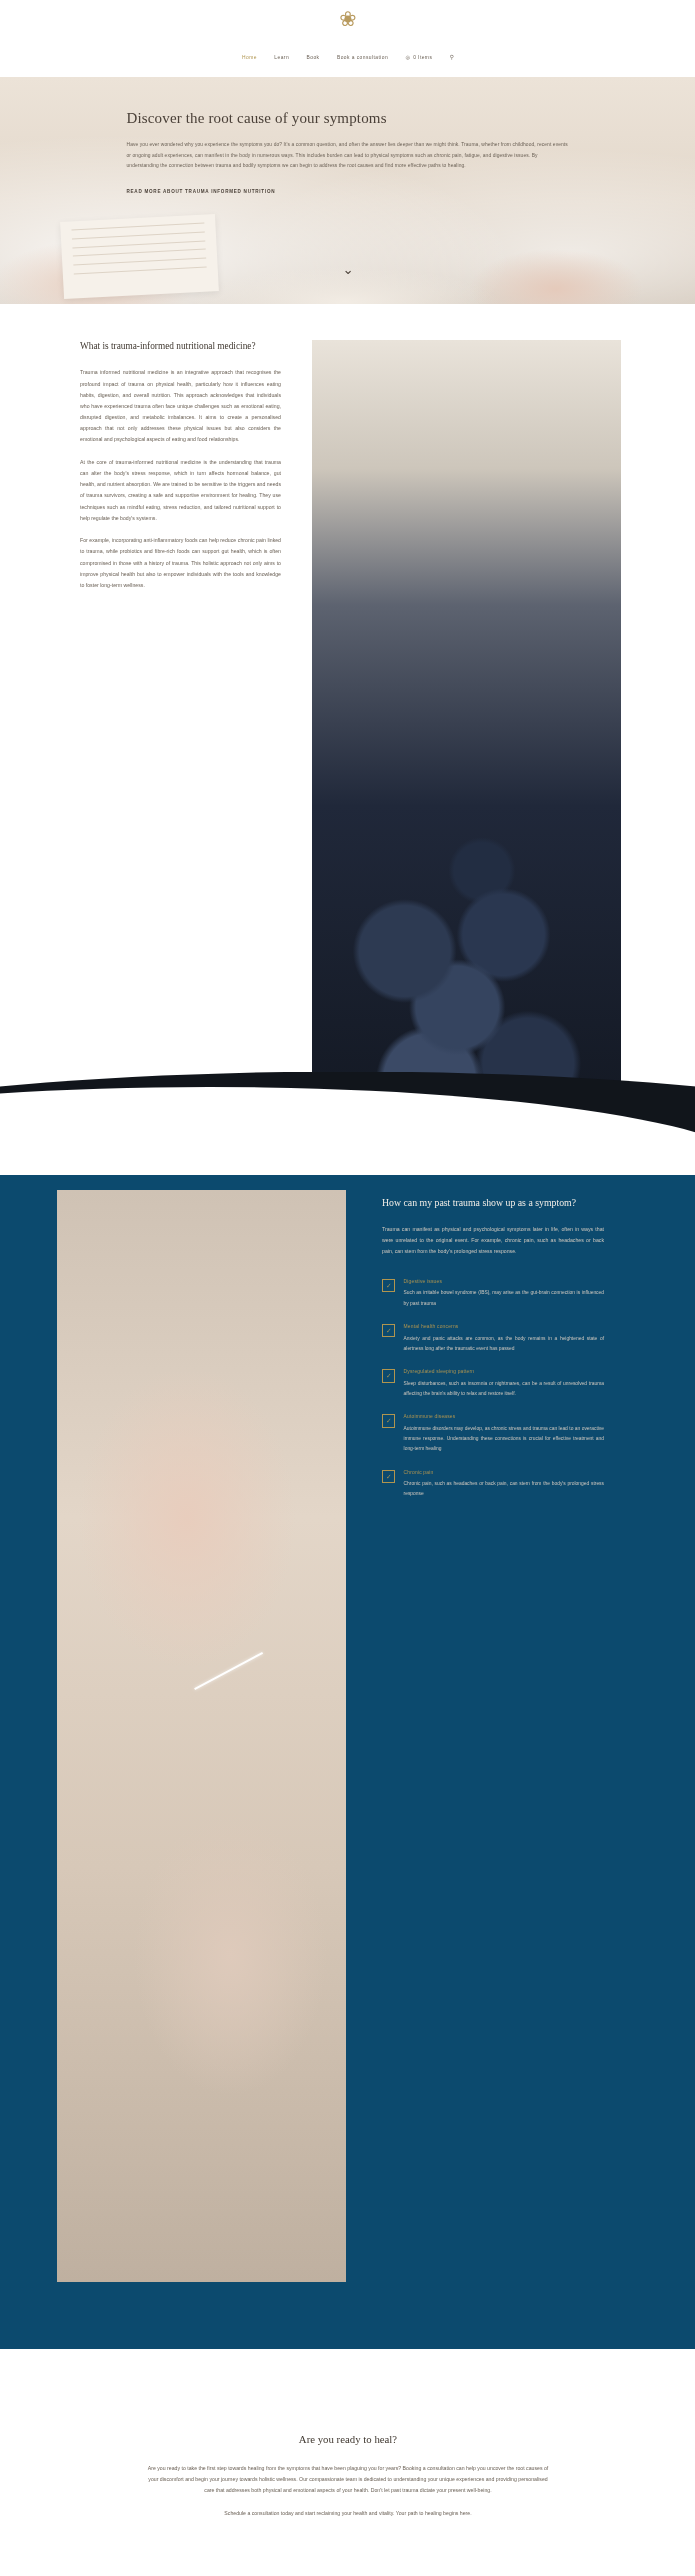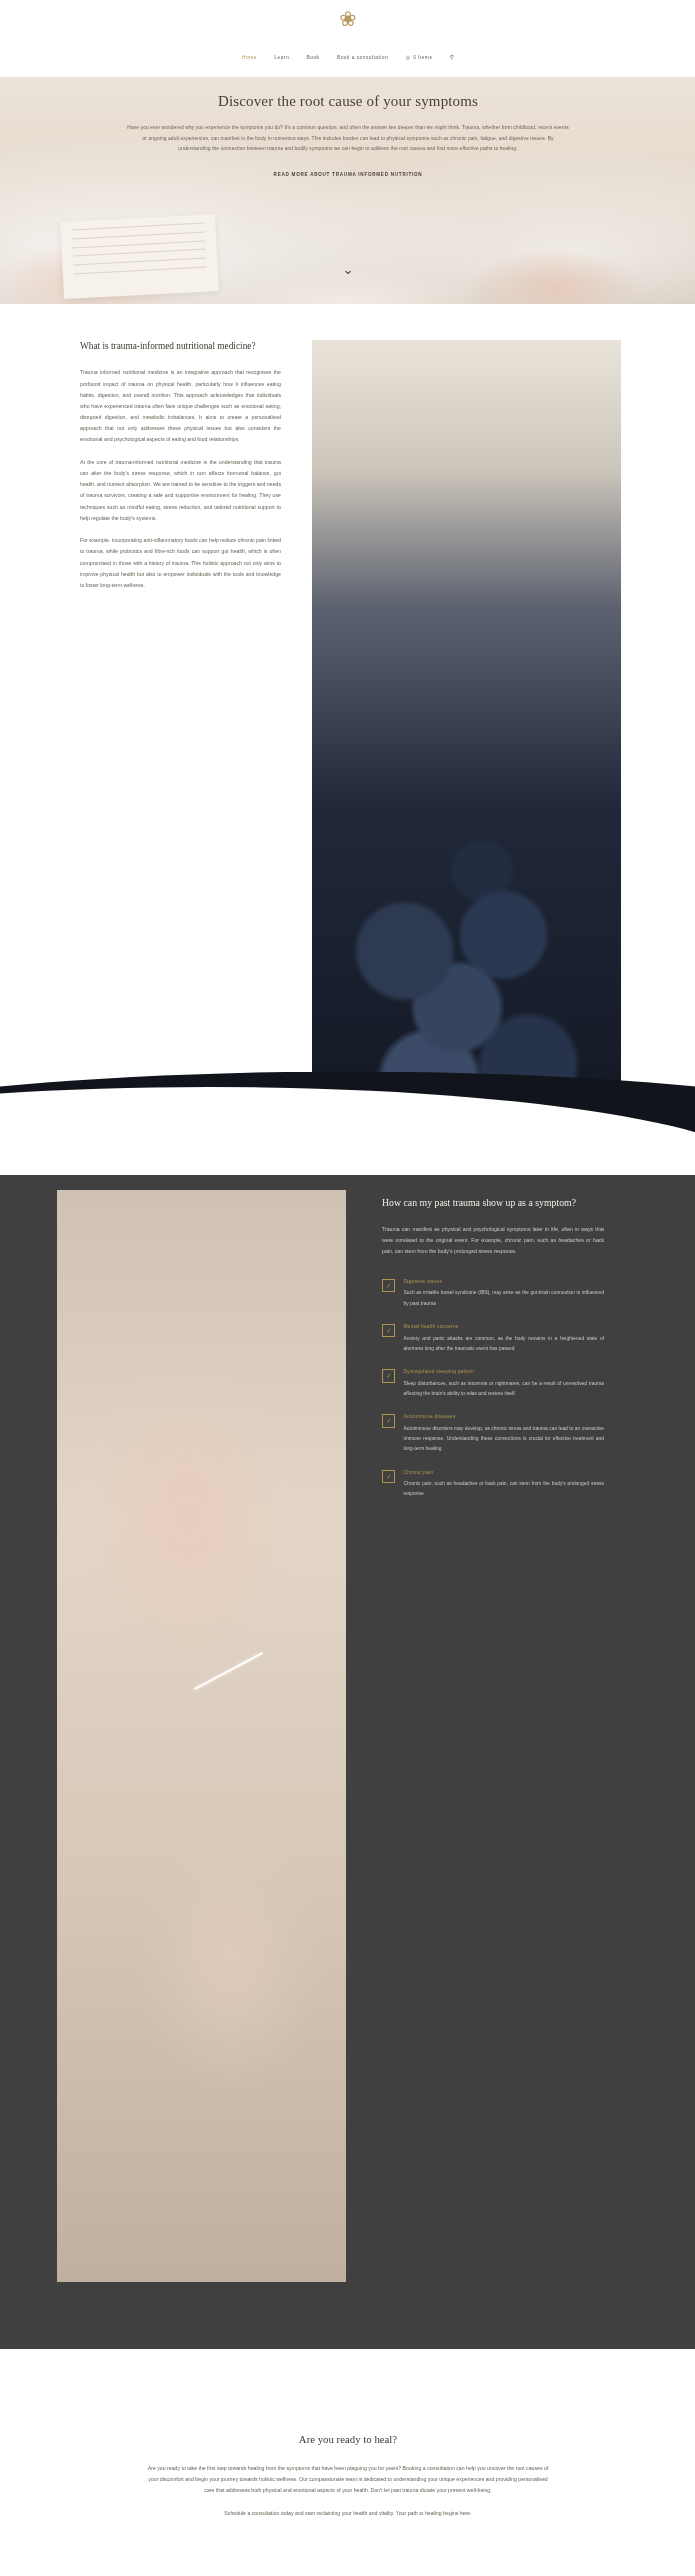--- a/index.html
+++ b/index.html
@@ -91,23 +91,22 @@
   .hero-note i {
     display: block;
     height: 0.5px;
     background: #ddd3c6;
     margin: 8.2px 11.3px;
   }
   .hero-inner {
     position: relative;
     z-index: 3;
     width: 443px;
-    margin: 0 auto;
+    margin: 17px auto;
     padding-top: 16px;
-    text-align: center;
   }
   .hero-title {
     font-family: "Liberation Serif", serif;
     font-size: 15px;
     font-weight: normal;
     color: #4a4038;
     letter-spacing: 0.01em;
   }
   .hero-sub {
     margin-top: 13.4px;
@@ -202,21 +201,21 @@
     left: 0; right: 0;
     bottom: -31px;
     height: 88px;
     background: #ffffff;
     clip-path: ellipse(80% 100% at 30% 100%);
     z-index: 3;
   }
 
   
   .sec2 {
-    background: #404040;
+    background: #0c4a6e;
     padding: 46px 0 67px;
     position: relative;
   }
   .sec2-wrap {
     width: 582px;
     margin: 0 auto;
     display: flex;
     gap: 36px;
     align-items: flex-start;
   }

